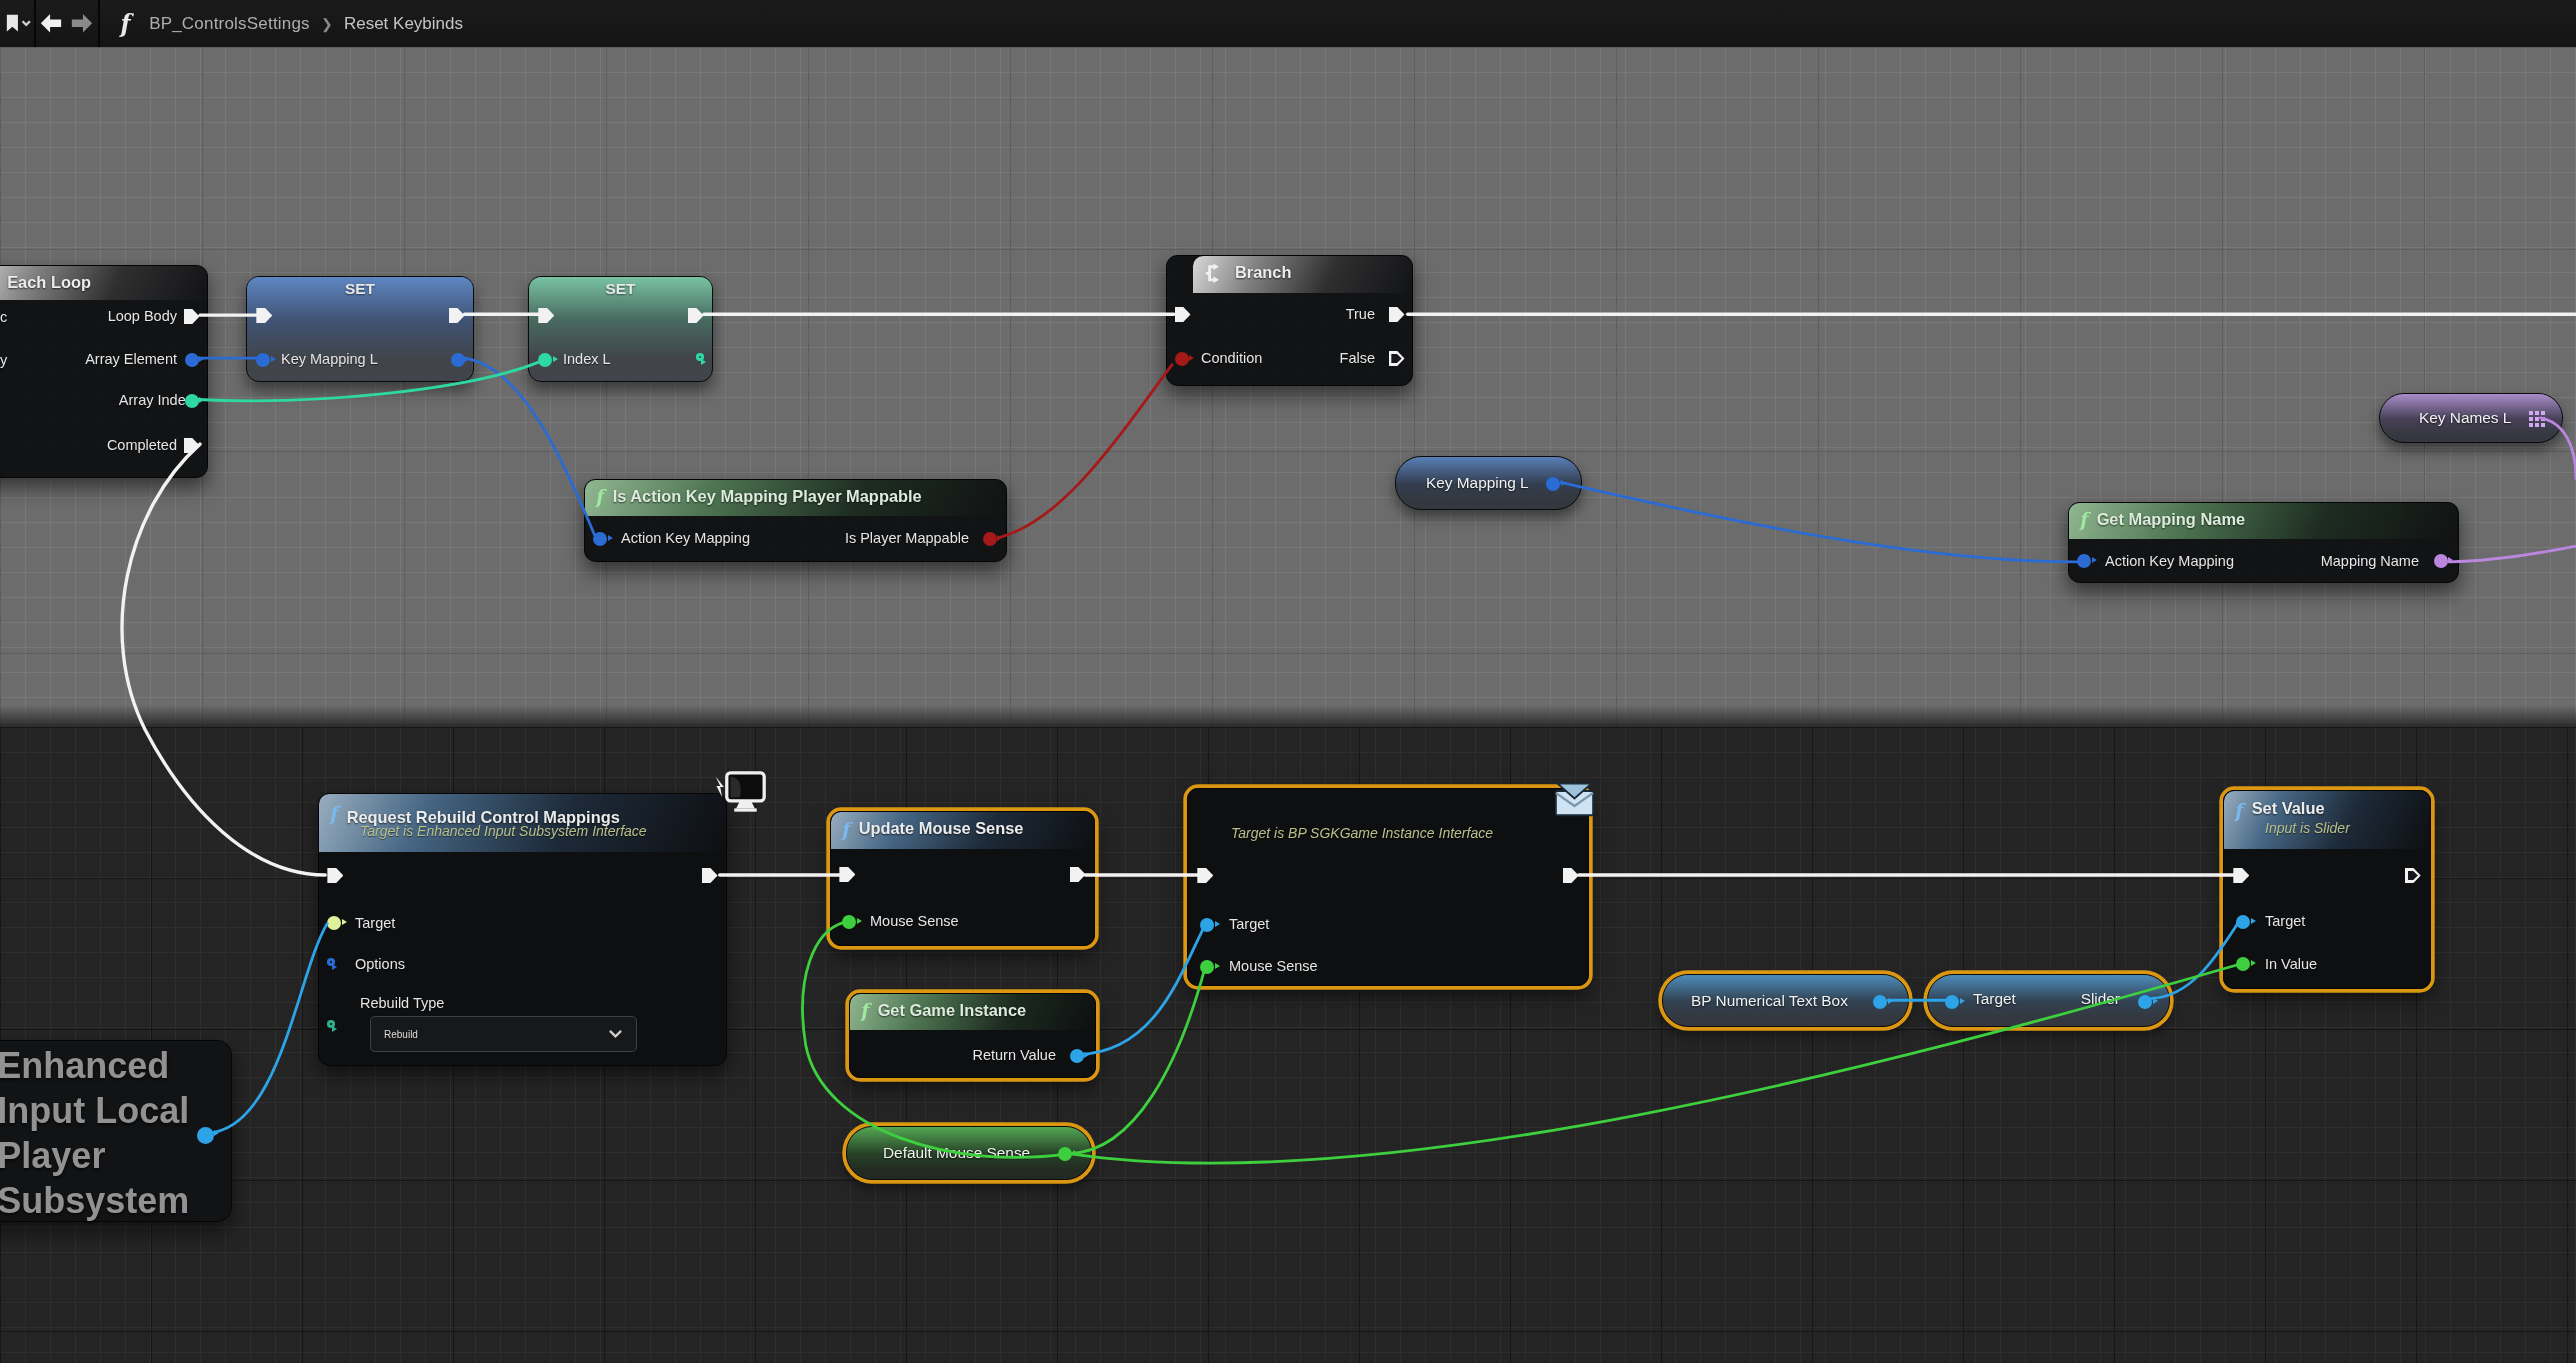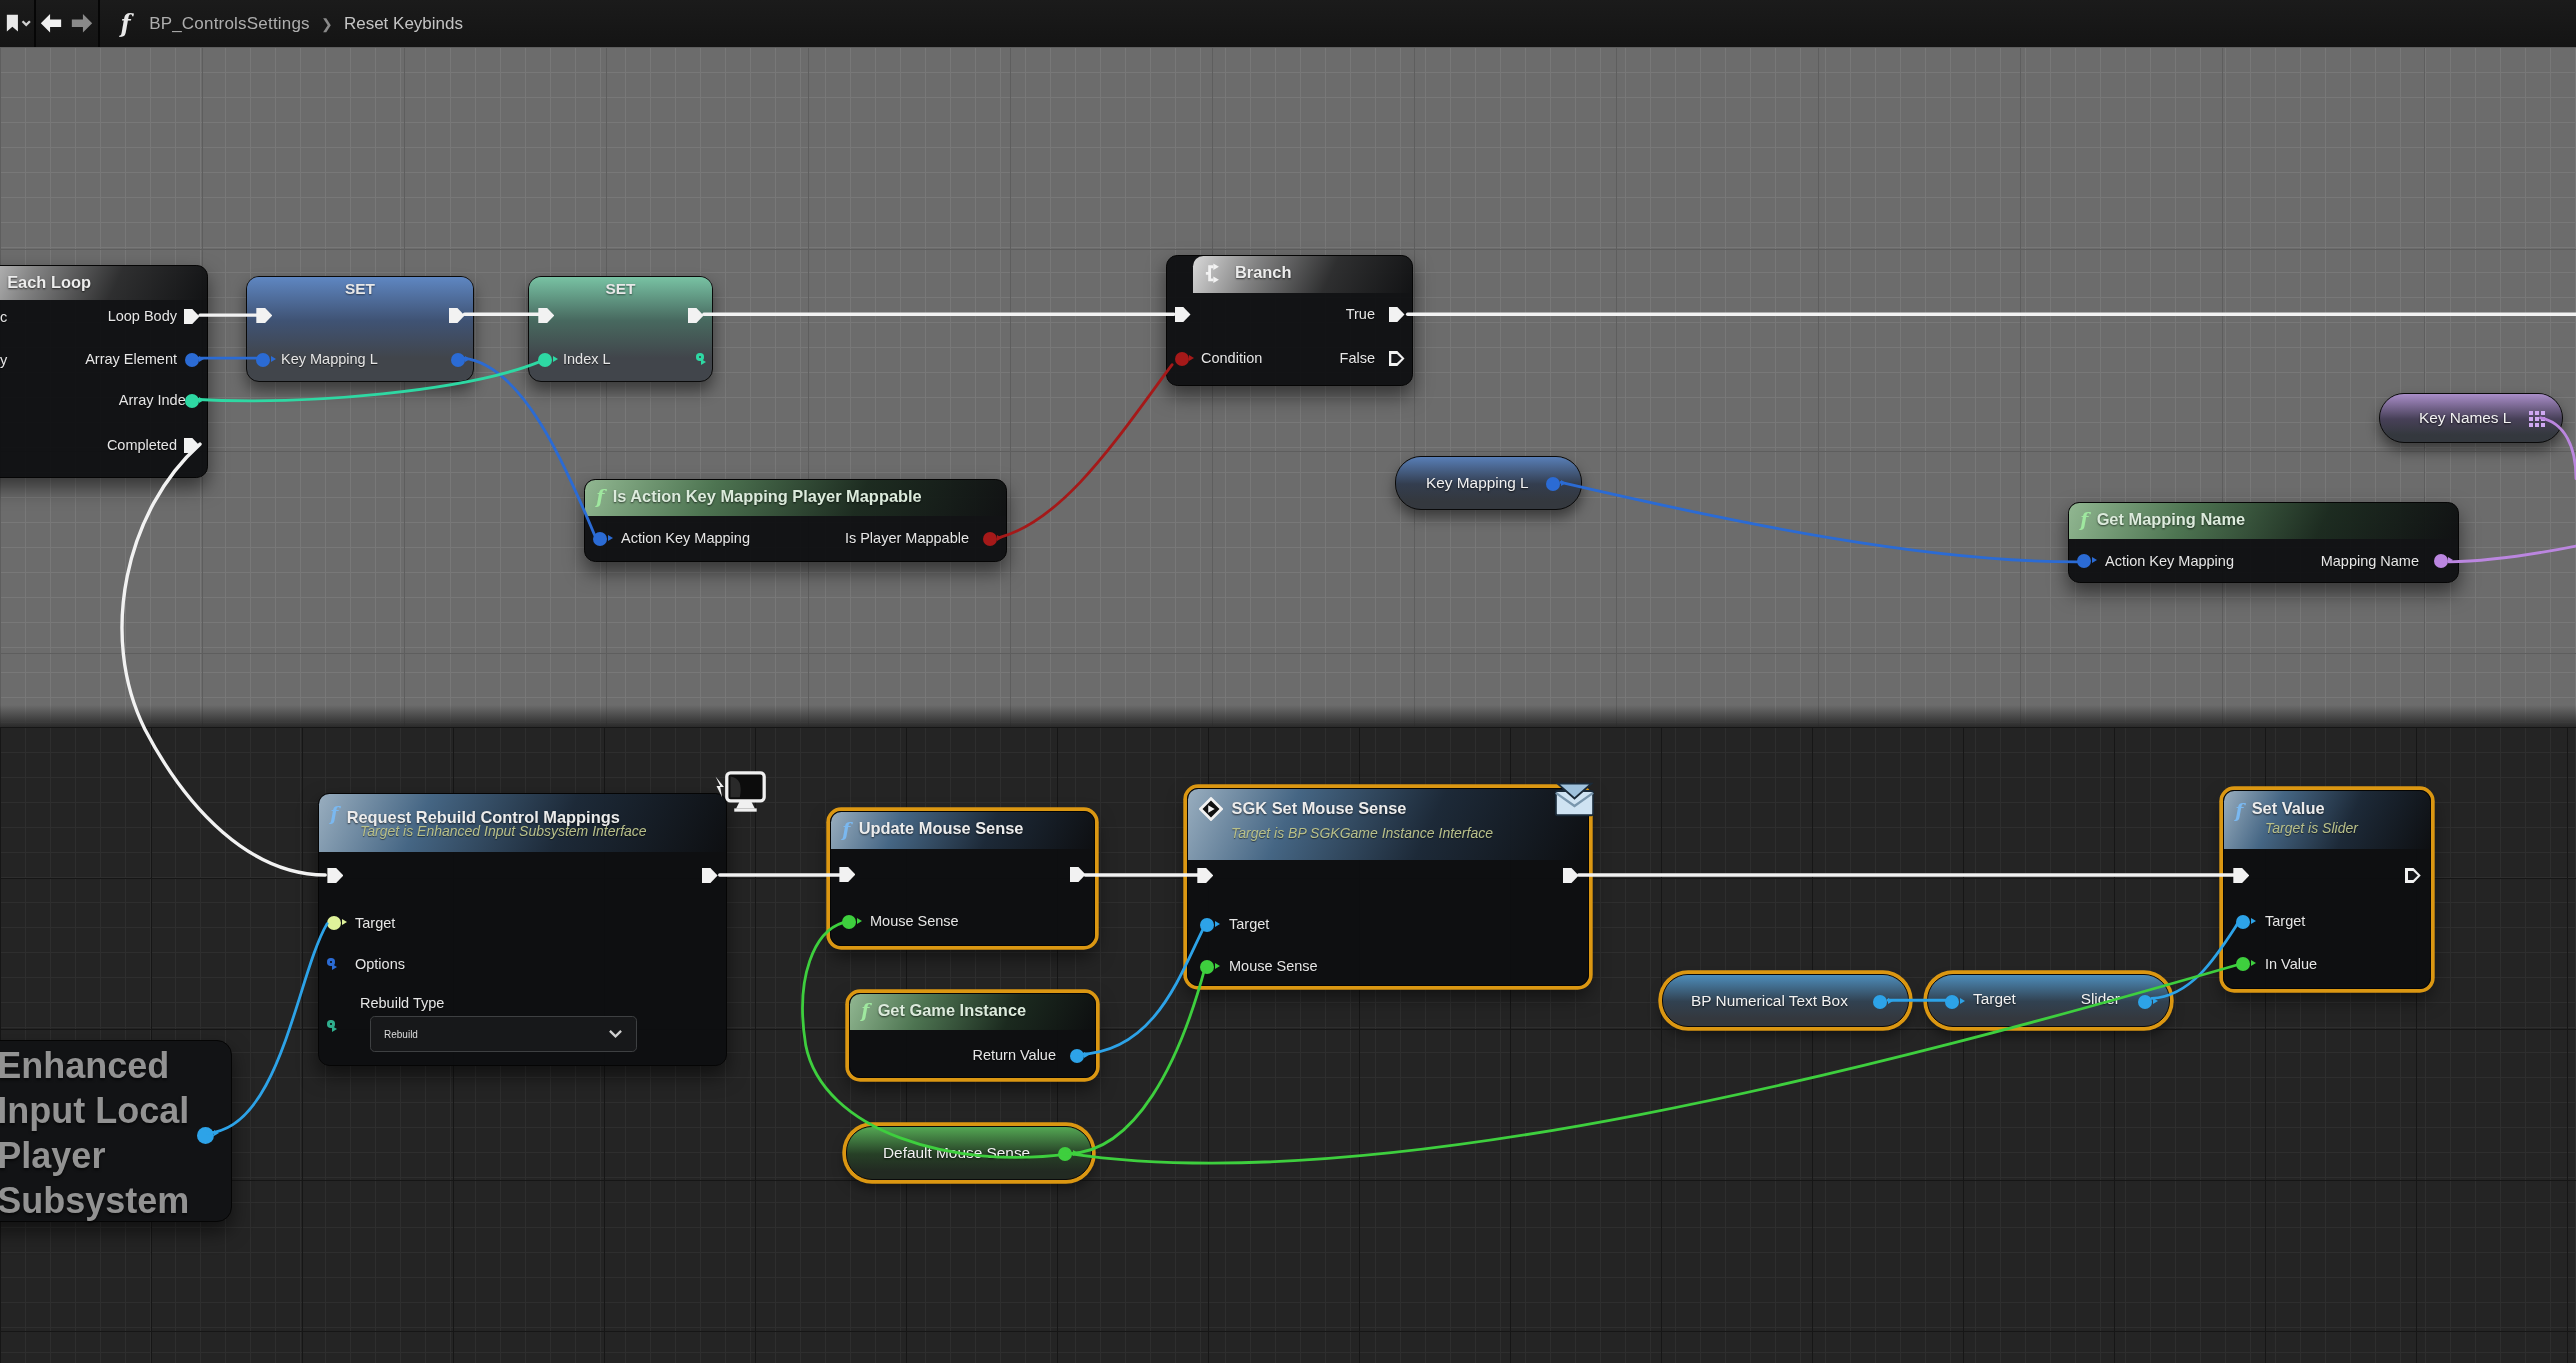--- a/index.html
+++ b/index.html
@@ -283,48 +283,41 @@
 <div class="node sel" style="left:849px;top:993px;width:247px;height:85px;">
   <div class="nheader hdr-green" style="height:36px;">
     <span class="f-glyph" style="color:#9fe89f;font-size:18.7px;margin-top:-1.9px;">f</span>
     <span class="ntitle" style="color:#dcebdc;">Get Game Instance</span>
   </div>
   <span class="plabel" style="position:absolute;right:39px;top:53px;">Return Value</span>
   <span class="dpin" style="--c:#2da3e8;right:11.2px;top:55px;"></span>
 </div>
 
 <div class="node sel" style="left:1187px;top:788px;width:402px;height:198px;">
-  <div class="nheader hdr-blue" style="height:71px;">
-    <svg width="24" height="24" viewBox="0 0 26 26" style="margin-top:1.9px;">
-      <rect x="5" y="5" width="16" height="16" transform="rotate(45 13 13)" fill="#101010" stroke="#f2f2f2" stroke-width="3"></rect>
-      <path d="M10 9 L17 13 L10 17 Z" fill="#f2f2f2"></path>
-    </svg>
-    <span class="ntitle" style="margin-top:3.7px;">SGK Set Mouse Sense</span>
-  </div>
   <span class="nsub" style="top:36px;left:43px;">Target is BP SGKGame Instance Interface</span>
   <span class="epin" style="left:9.3px;top:79px;"></span>
   <span class="epin" style="right:9.3px;top:79px;"></span>
   <span class="dpin" style="--c:#2da3e8;left:12px;top:129px;"></span>
   <span class="plabel" style="position:absolute;left:41px;top:127px;">Target</span>
   <span class="dpin" style="--c:#3ecf3e;left:12px;top:171px;"></span>
   <span class="plabel" style="position:absolute;left:41px;top:169px;">Mouse Sense</span>
 </div>
 
 <svg class="badge" style="left:1550px;top:778px;" width="49" height="41" viewBox="0 0 52 44">
   <rect x="6" y="14" width="40" height="26" rx="2" fill="#cfe3f2" stroke="#1a2a38" stroke-width="2"></rect>
   <path d="M6 16 L26 30 L46 16" fill="none" stroke="#7a97ad" stroke-width="2.5"></path>
   <path d="M8 6 L44 6 L26 22 Z" fill="#9fc2dd" stroke="#1a2a38" stroke-width="2"></path>
 </svg>
 
 <div class="node sel" style="left:2223px;top:790px;width:208px;height:199px;">
   <div class="nheader hdr-blue" style="height:58px;">
     <span class="f-glyph" style="color:#7ab8f0;font-size:18.7px;margin-top:1.9px;">f</span>
     <span class="ntitle" style="margin-top:1.9px;">Set Value</span>
   </div>
-  <span class="nsub">Target is Slider</span>
+  <span class="nsub">Input is Slider</span>
   <span class="epin" style="left:9.3px;top:77px;"></span>
   <span class="epin hollow" style="right:9.3px;top:77px;"></span>
   <span class="dpin" style="--c:#2da3e8;left:12px;top:124px;"></span>
   <span class="plabel" style="position:absolute;left:41px;top:122px;">Target</span>
   <span class="dpin" style="--c:#3ecf3e;left:12px;top:166px;"></span>
   <span class="plabel" style="position:absolute;left:41px;top:165px;">In Value</span>
 </div>
 
 <div class="pill sel" style="left:1662px;top:974px;width:247px;height:53px;display:flex;align-items:center;padding-left:28px;">
   <div class="grad pgrad-cyan"></div>

